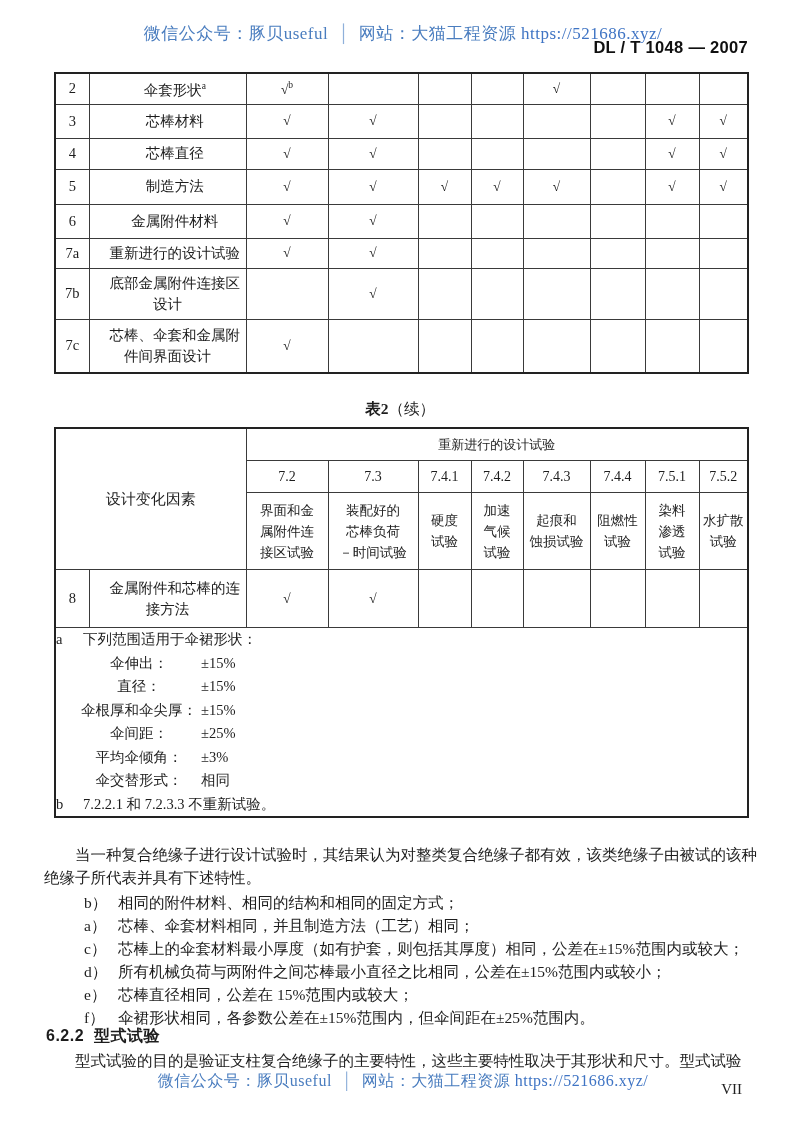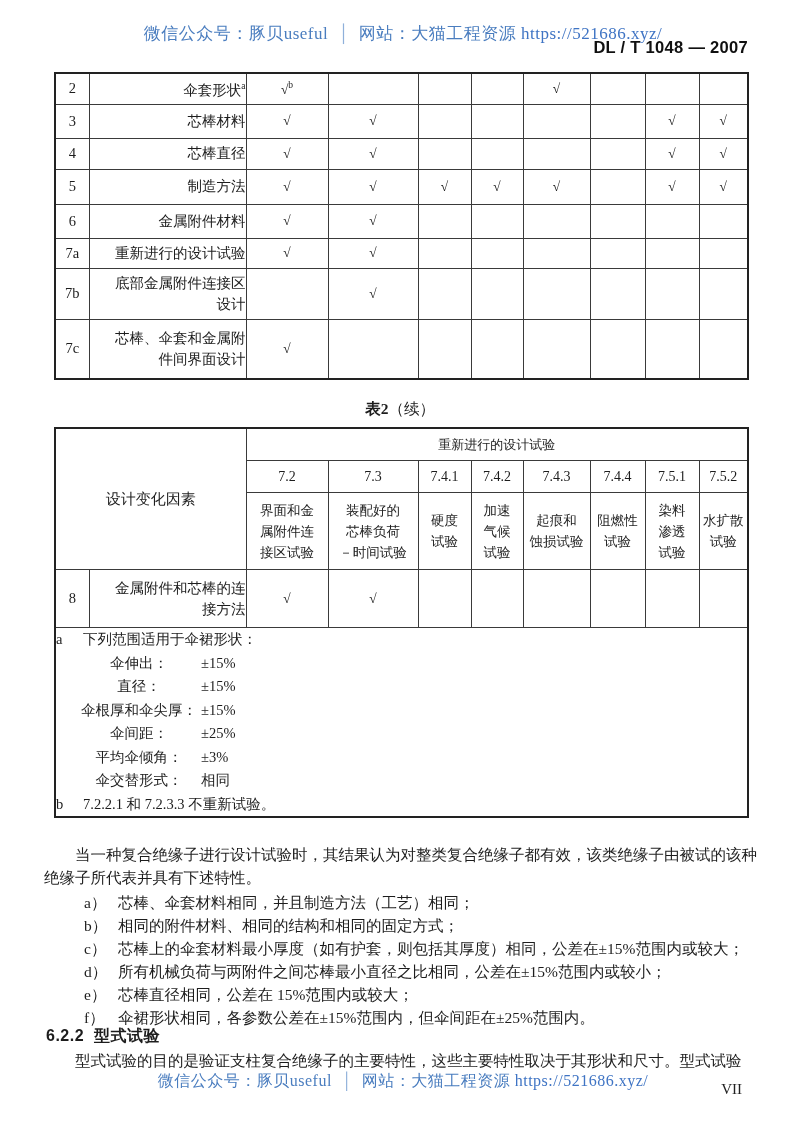--- a/index.html
+++ b/index.html
@@ -27,21 +27,21 @@
   
   table.tbl {
     position:absolute; left:54px; width:694px;
     border-collapse:collapse; table-layout:fixed;
     border:2px solid #222;
   }
   .tbl1 { top:72px; }
   .tbl2 { top:427px; }
   .tbl td, .tbl th { border:1px solid #3a3a3a; padding:0; font-weight:normal; color:#1d1d1d; }
   .c-num  { text-align:center; font-size:14.5px; }
-  .c-name { text-align:right; padding:3px 2px 3px 6px; font-size:14.5px; line-height:21px; text-indent:1em; }
+  .c-name { text-align:center; padding:3px 2px 3px 6px; font-size:14.5px; line-height:21px; text-indent:1em; }
   .c-chk  { text-align:center; font-size:13.5px; }
   sup { font-size:9.5px; }
   .th-left { font-size:15px; text-align:center; }
   .th-top  { font-size:13px; text-align:center; height:31px; }
   .th-num  { font-size:14px; text-align:center; height:31px; }
   .th-desc { font-size:13.5px; text-align:center; padding:4px 3px; line-height:21px; white-space:pre-line; height:76px; }
   .r8 { height:58px; }
 
   
   .notes-cell { vertical-align:top; padding:6px 10px 8px 12px; font-size:14.5px; line-height:23.5px; }
@@ -164,21 +164,21 @@
           <td class="c-name">底部金属附件连接区设计</td>
           <td class="c-chk"></td>
           <td class="c-chk">√</td>
           <td class="c-chk"></td>
           <td class="c-chk"></td>
           <td class="c-chk"></td>
           <td class="c-chk"></td>
           <td class="c-chk"></td>
           <td class="c-chk"></td>
         </tr>
-        <tr style="height: 60px;">
+        <tr style="height: 54px;">
           <td class="c-num">7c</td>
           <td class="c-name">芯棒、伞套和金属附件间界面设计</td>
           <td class="c-chk">√</td>
           <td class="c-chk"></td>
           <td class="c-chk"></td>
           <td class="c-chk"></td>
           <td class="c-chk"></td>
           <td class="c-chk"></td>
           <td class="c-chk"></td>
           <td class="c-chk"></td>
@@ -291,22 +291,22 @@
               <span>7.2.2.1 和 7.2.3.3 不重新试验。</span>
             </div>
           </td>
       </tr>
     </tbody>
   </table>
 
   <div class="bodytext">
     <p class="intro">当一种复合绝缘子进行设计试验时，其结果认为对整类复合绝缘子都有效，该类绝缘子由被试的该种绝缘子所代表并具有下述特性。</p>
     <div id="itemList">
+        <div class="list-item"><span class="marker">b）</span><span>相同的附件材料、相同的结构和相同的固定方式；</span></div>
         <div class="list-item"><span class="marker">a）</span><span>芯棒、伞套材料相同，并且制造方法（工艺）相同；</span></div>
-        <div class="list-item"><span class="marker">b）</span><span>相同的附件材料、相同的结构和相同的固定方式；</span></div>
         <div class="list-item"><span class="marker">c）</span><span>芯棒上的伞套材料最小厚度（如有护套，则包括其厚度）相同，公差在±15%范围内或较大；</span></div>
         <div class="list-item"><span class="marker">d）</span><span>所有机械负荷与两附件之间芯棒最小直径之比相同，公差在±15%范围内或较小；</span></div>
         <div class="list-item"><span class="marker">e）</span><span>芯棒直径相同，公差在 15%范围内或较大；</span></div>
         <div class="list-item"><span class="marker">f）</span><span>伞裙形状相同，各参数公差在±15%范围内，但伞间距在±25%范围内。</span></div>
       </div>
   </div>
 
   <div class="section-heading">
     <span>6.2.2</span>&nbsp;
     <span>型式试验</span>

